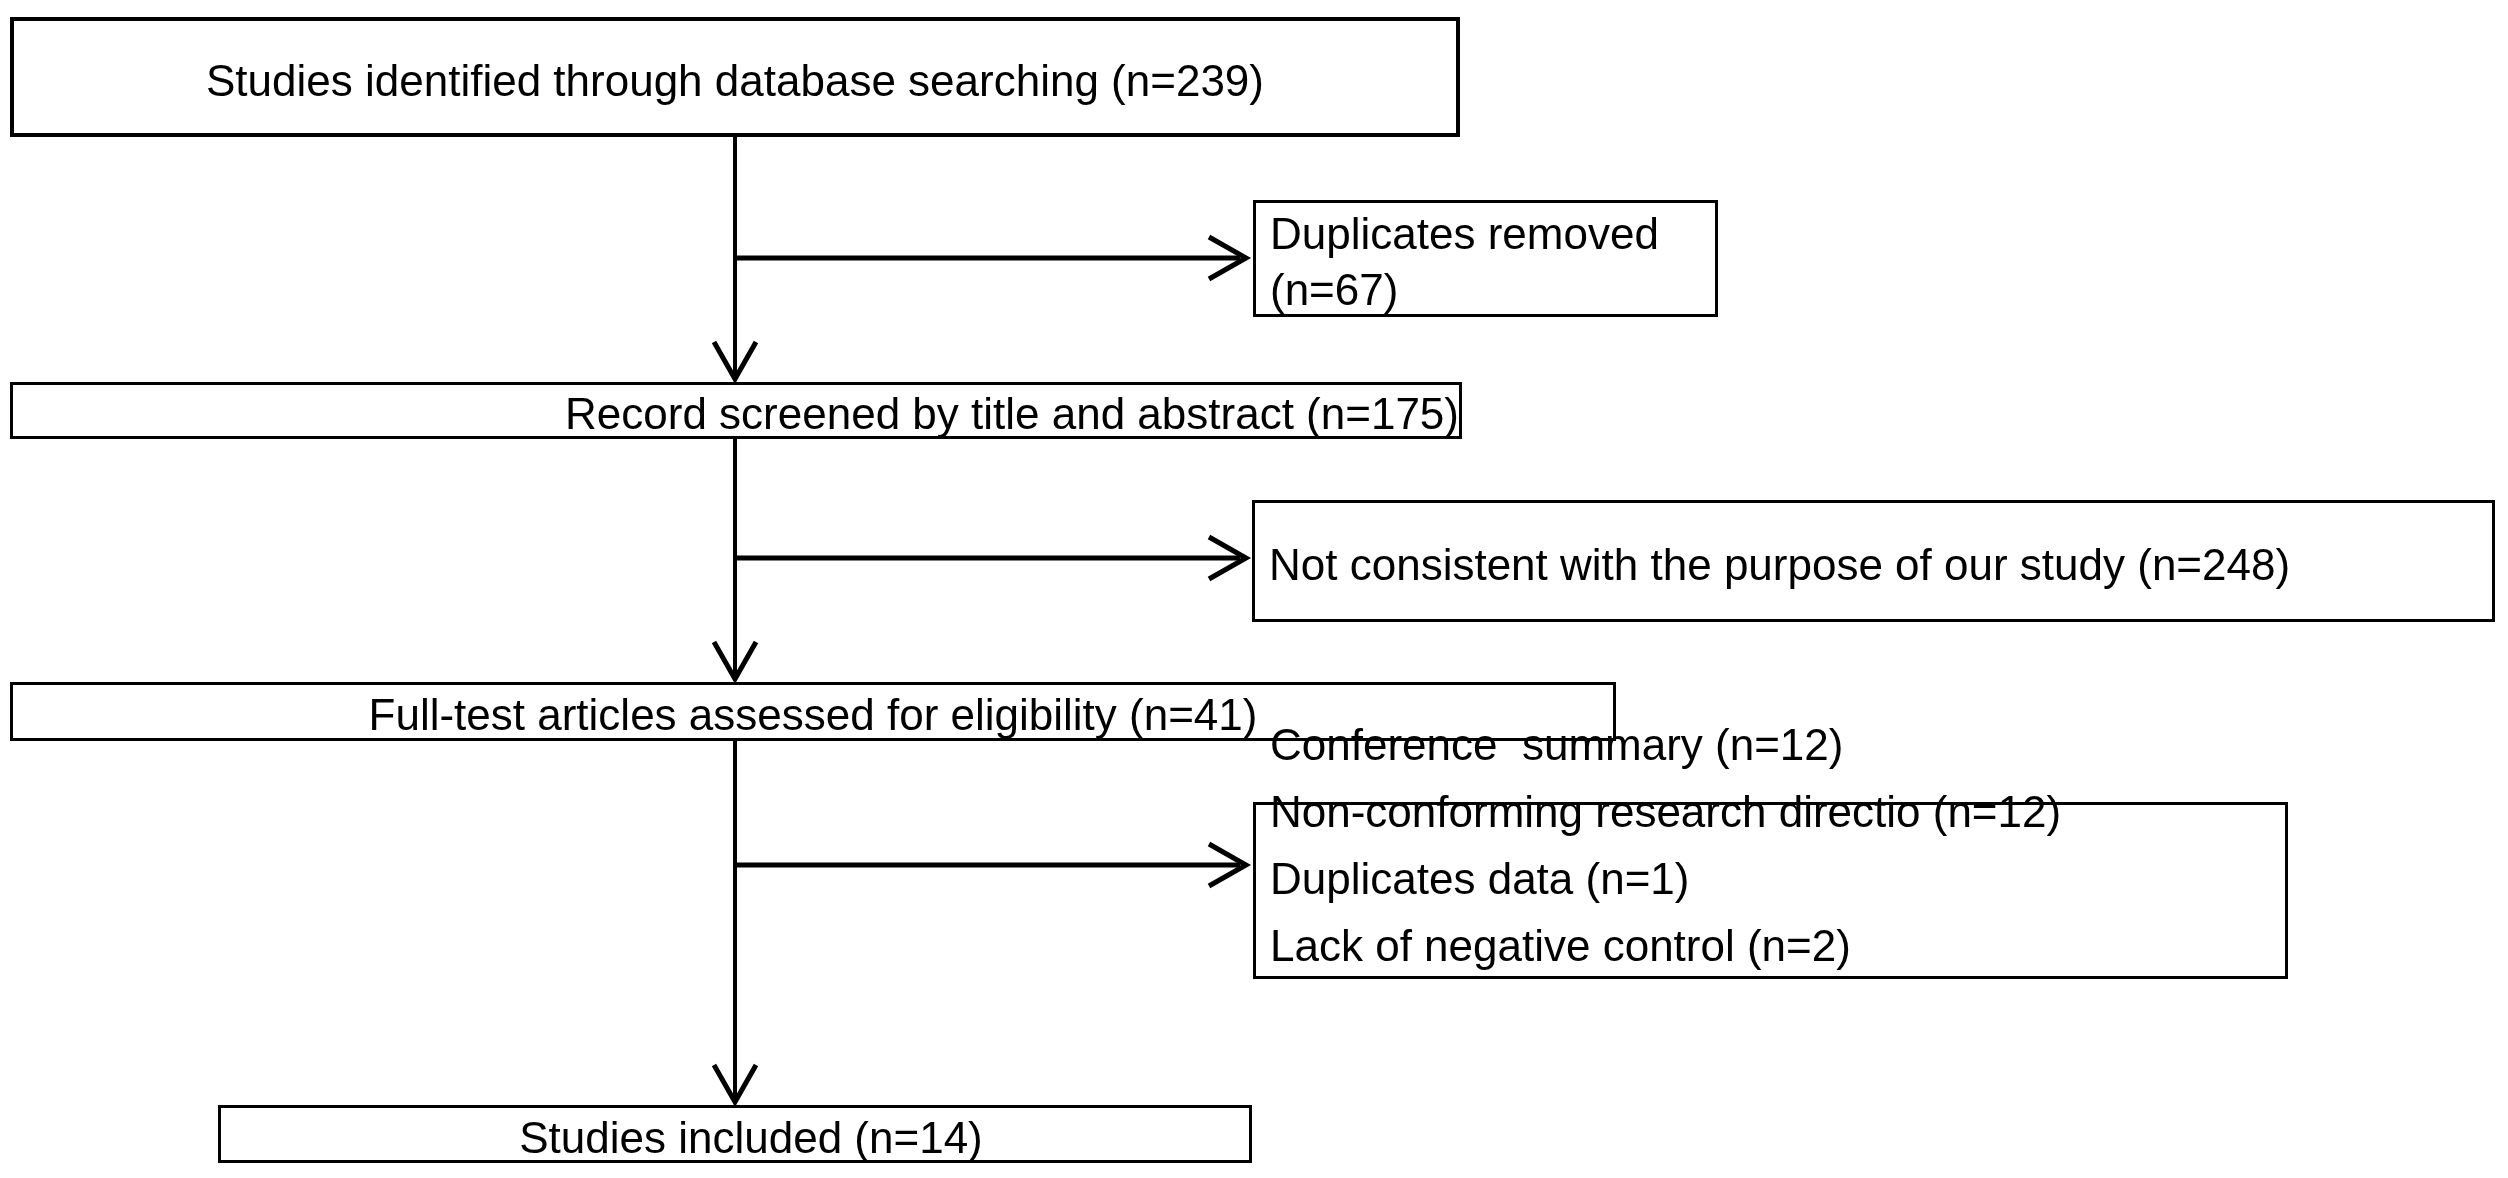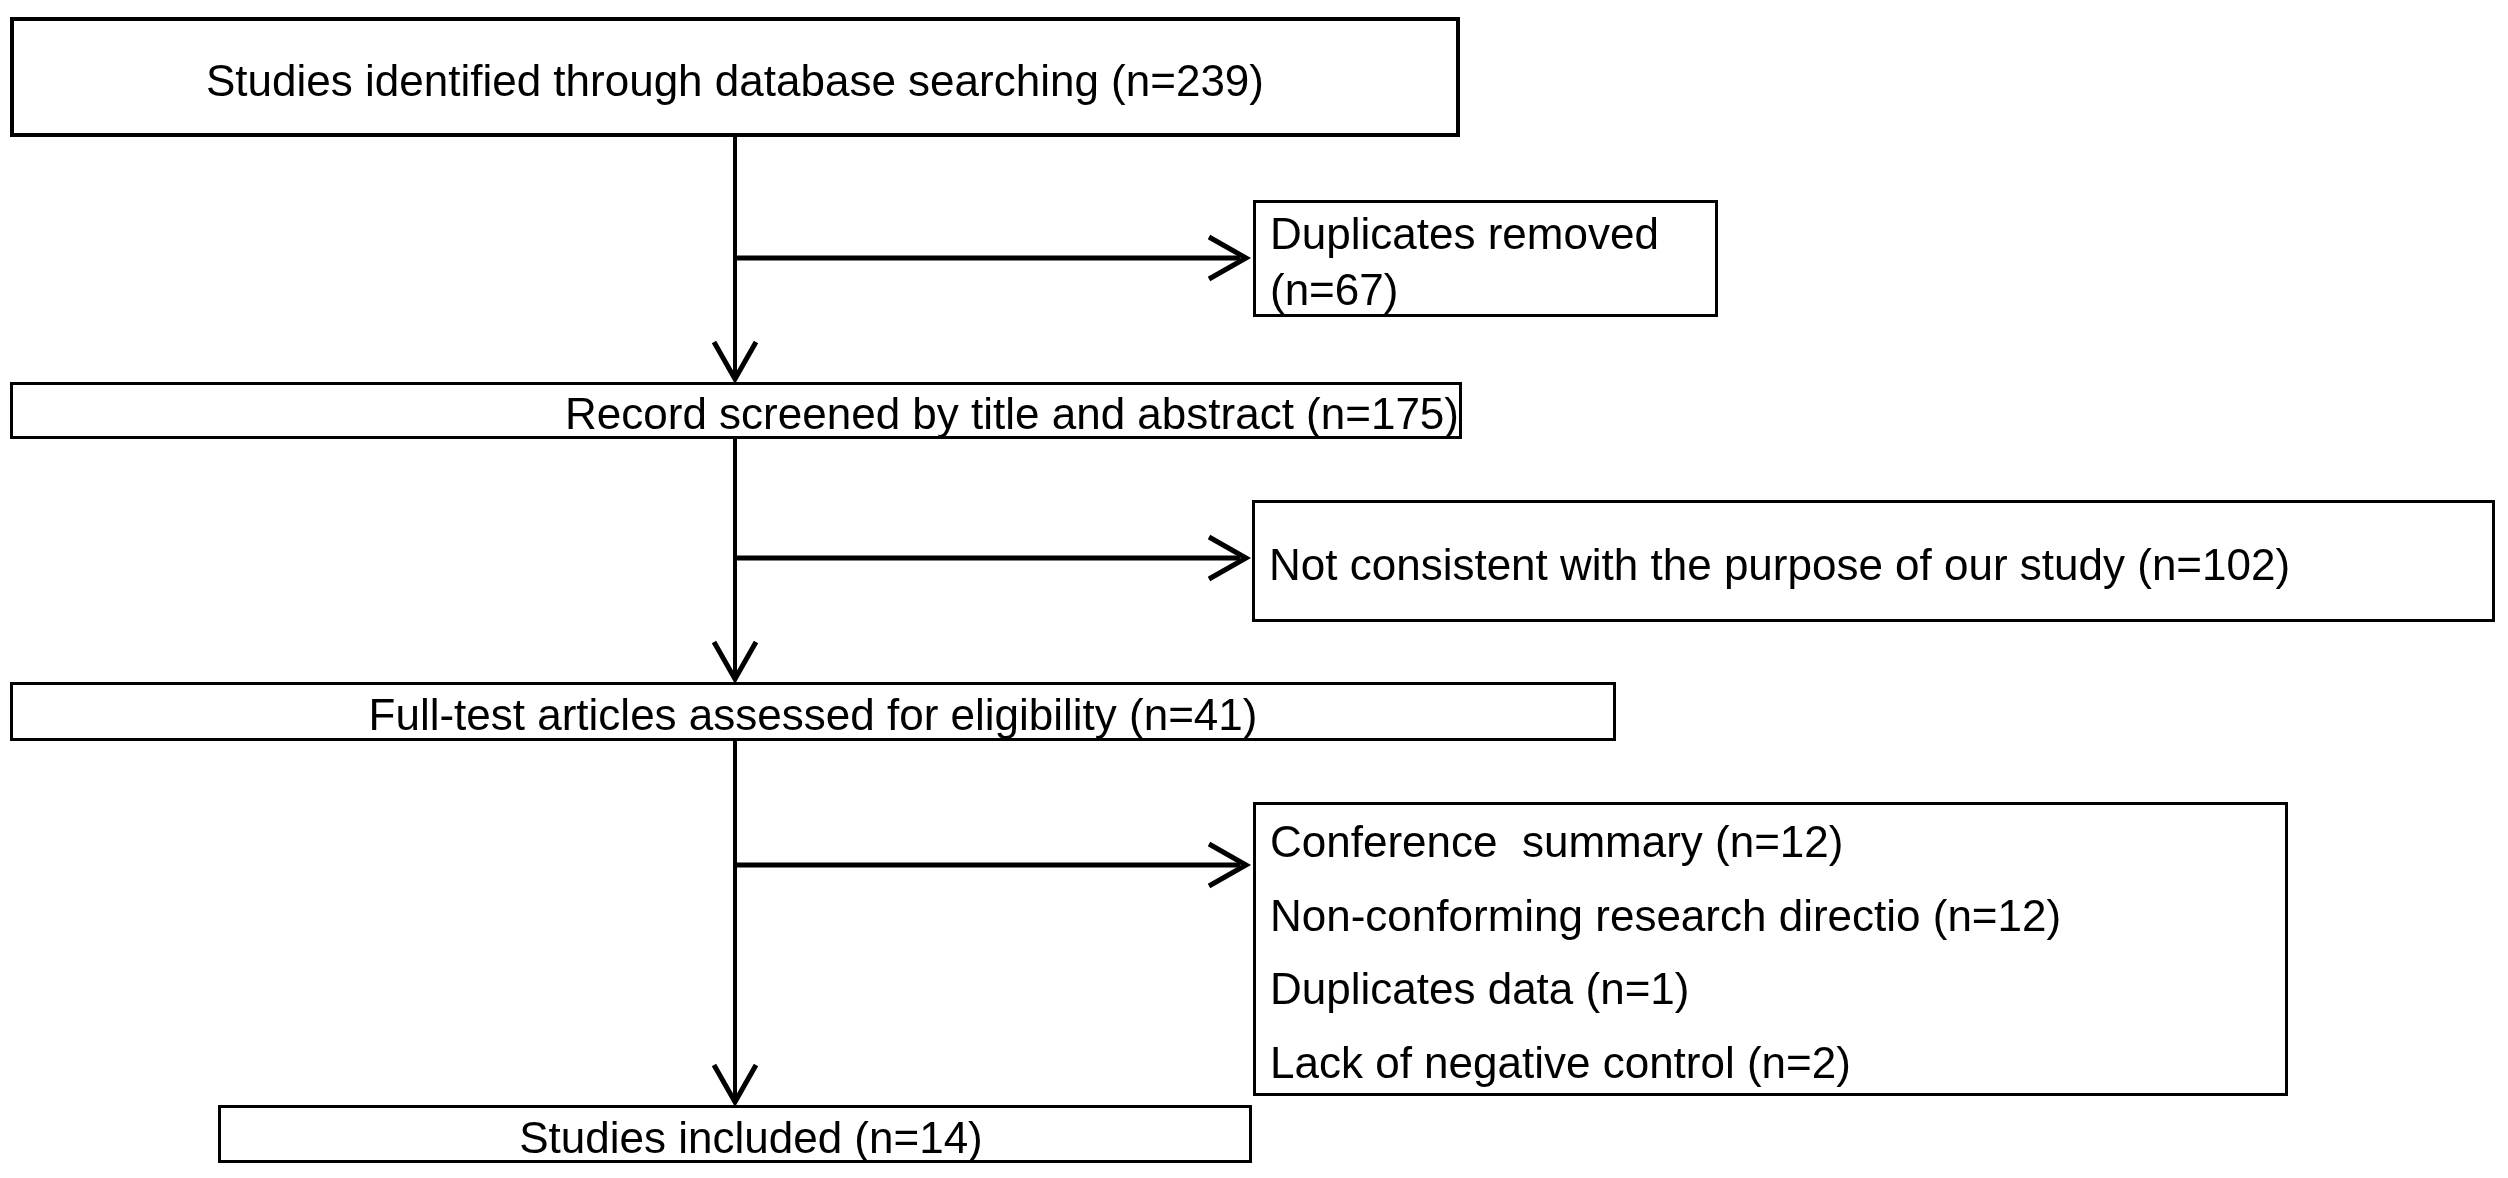--- a/index.html
+++ b/index.html
@@ -63,22 +63,22 @@
   }
 
   
   .box-duplicates {
     left: 1253px; top: 200px; width: 465px; height: 117px;
   }
   .box-notconsistent {
     left: 1252px; top: 500px; width: 1243px; height: 122px;
   }
   .box-excluded {
-    left: 1253px; top: 802px; width: 1035px; height: 294px;
-    justify-content: space-between;
+    left: 1253px; top: 802px; width: 1035px; height: 177px;
+    justify-content: flex-end;
   }
   .box-excluded .label {
     line-height: 60px;
     height: 60px;
   }
 </style>
 </head>
 <body>
 
 <div class="canvas">
@@ -122,21 +122,21 @@
 
   <div class="box box-duplicates left-text">
     <div class="label">Duplicates removed (n=67)</div>
   </div>
 
   <div class="box box-screening center-text">
     <div class="label">Record screened by title and abstract (n=175)</div>
   </div>
 
   <div class="box box-notconsistent left-text">
-    <div class="label">Not consistent with the purpose of our study (n=102)</div>
+    <div class="label">Not consistent with the purpose of our study (n=248)</div>
   </div>
 
   <div class="box box-eligibility center-text">
     <div class="label">Full-test articles assessed for eligibility (n=41)</div>
   </div>
 
   <div class="box box-excluded left-text">
     <div class="label">Conference  summary (n=12)</div>
     <div class="label">Non-conforming research directio (n=12)</div>
     <div class="label">Duplicates data (n=1)</div>

